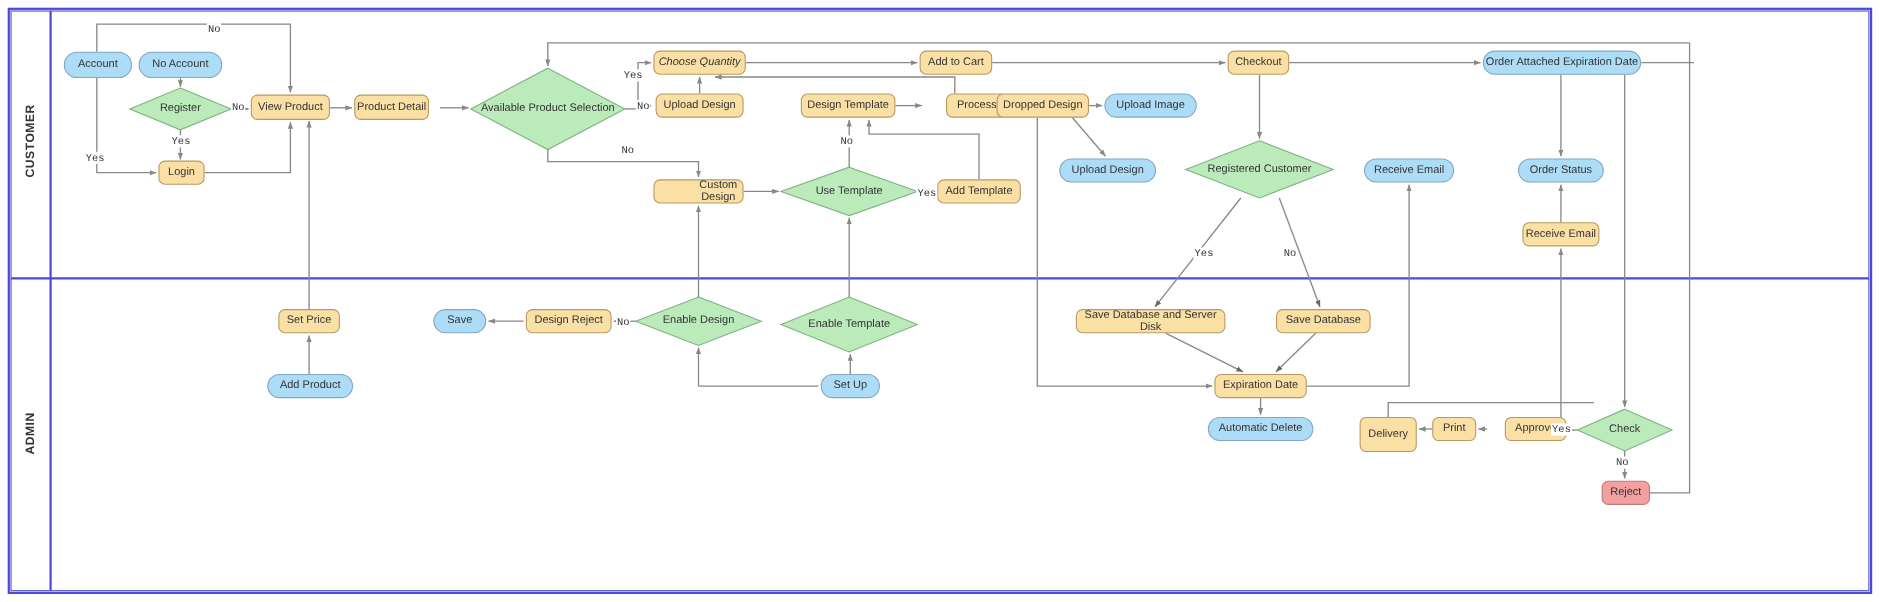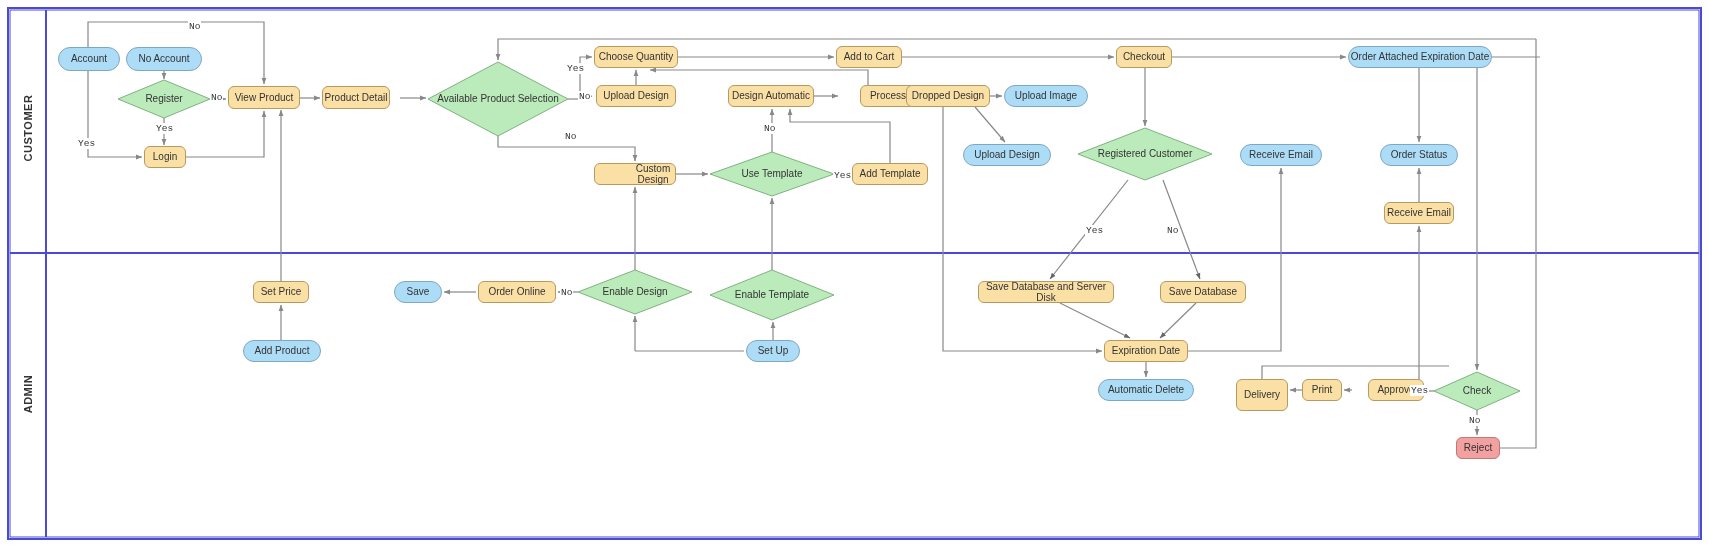--- a/index.html
+++ b/index.html
@@ -178,37 +178,37 @@
       </div>
       <div class="node n-proc" style="left: 228px; top: 86px; width: 72px; height: 23px;">
         <span class="">View Product</span>
       </div>
       <div class="node n-proc" style="left: 322px; top: 86px; width: 68px; height: 23px;">
         <span class="">Product Detail</span>
       </div>
       <div class="node n-dec" style="left: 428px; top: 62px; width: 140px; height: 74px;">
         <span class="dec-label">Available Product Selection</span>
       </div>
-      <div class="node n-proc" style="left: 594px; top: 46px; width: 84px; height: 22px;">
+      <div class="node n-proc" style="left: 594px; top: 46px; width: 84px; height: 22px; font-style: italic;">
         <span class="">Choose Quantity</span>
       </div>
       <div class="node n-proc" style="left: 596px; top: 85px; width: 80px; height: 22px;">
         <span class="">Upload Design</span>
       </div>
       <div class="node n-proc" style="left: 594px; top: 163px; width: 82px; height: 22px; padding-left: 36px;">
         <span class="">Custom Design</span>
       </div>
       <div class="node n-dec" style="left: 710px; top: 152px; width: 124px; height: 44px;">
         <span class="dec-label">Use Template</span>
       </div>
       <div class="node n-proc" style="left: 852px; top: 163px; width: 76px; height: 22px;">
         <span class="">Add Template</span>
       </div>
       <div class="node n-proc" style="left: 728px; top: 85px; width: 86px; height: 22px;">
-        <span class="">Design Automatic</span>
+        <span class="">Design Template</span>
       </div>
       <div class="node n-proc" style="left: 840px; top: 85px; width: 56px; height: 22px; margin-left: 20px;">
         <span class="">Process</span>
       </div>
       <div class="node n-proc" style="left: 906px; top: 85px; width: 84px; height: 22px;">
         <span class="">Dropped Design</span>
       </div>
       <div class="node n-term" style="left: 1004px; top: 85px; width: 84px; height: 22px;">
         <span class="">Upload Image</span>
       </div>
@@ -239,21 +239,21 @@
       <div class="node n-proc" style="left: 253px; top: 281px; width: 56px; height: 22px;">
         <span class="">Set Price</span>
       </div>
       <div class="node n-term" style="left: 243px; top: 340px; width: 78px; height: 22px;">
         <span class="">Add Product</span>
       </div>
       <div class="node n-term" style="left: 394px; top: 281px; width: 48px; height: 22px;">
         <span class="">Save</span>
       </div>
       <div class="node n-proc" style="left: 478px; top: 281px; width: 78px; height: 22px;">
-        <span class="">Order Online</span>
+        <span class="">Design Reject</span>
       </div>
       <div class="node n-dec" style="left: 578px; top: 270px; width: 114px; height: 44px;">
         <span class="dec-label">Enable Design</span>
       </div>
       <div class="node n-dec" style="left: 710px; top: 270px; width: 124px; height: 50px;">
         <span class="dec-label">Enable Template</span>
       </div>
       <div class="node n-term" style="left: 746px; top: 340px; width: 54px; height: 22px;">
         <span class="">Set Up</span>
       </div>

